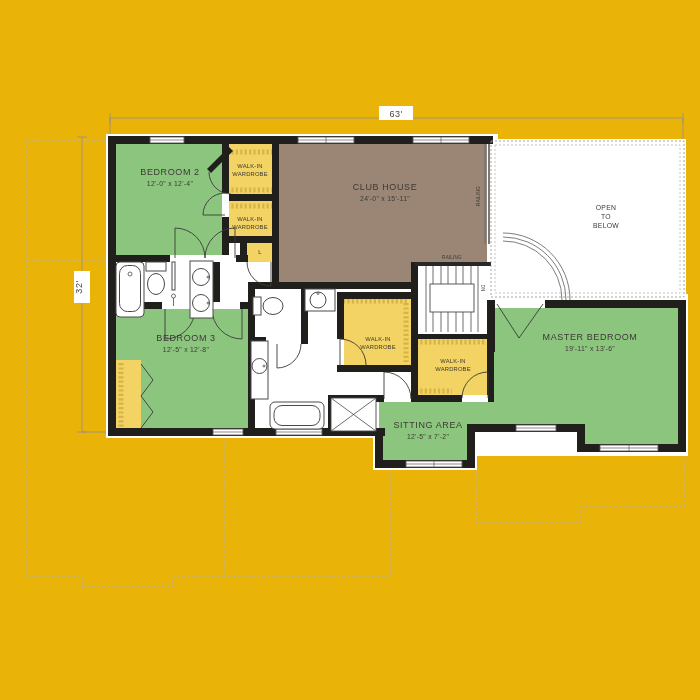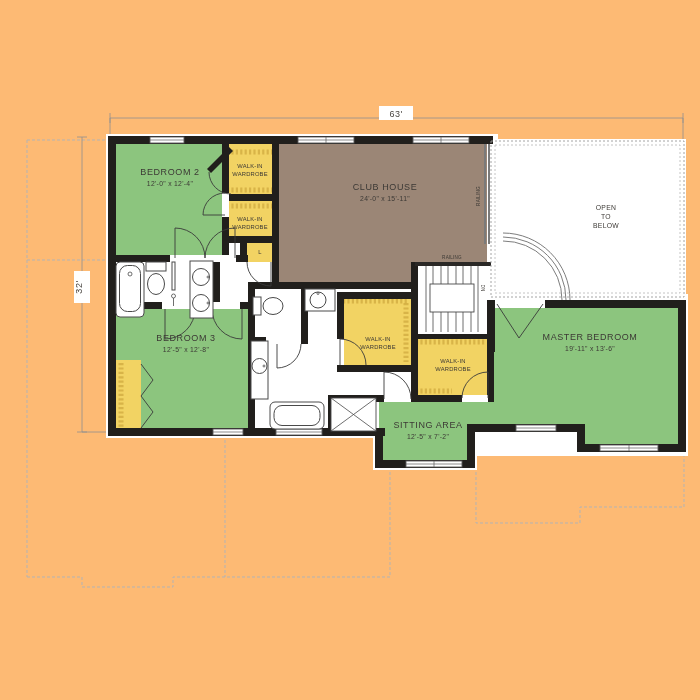--- a/index.html
+++ b/index.html
@@ -1,16 +1,16 @@
 <!DOCTYPE html>
 <html><head>
 <meta charset="utf-8">
 <style>
   html,body{margin:0;padding:0;background:#ffffff;}
-  .stage{width:700px;height:700px;position:relative;background:#fdba74;overflow:hidden;}
+  .stage{width:700px;height:700px;position:relative;background:#eab308;overflow:hidden;}
   svg{display:block;}
   text{font-family:"Liberation Sans","DejaVu Sans",sans-serif;fill:#3c3935;}
   .lbl{font-size:9px;letter-spacing:0.6px;}
   .dims{font-size:6.8px;letter-spacing:0.3px;}
   .sm{font-size:5.8px;letter-spacing:0.2px;}
   .tiny{font-size:4.6px;letter-spacing:0.2px;}
   .dim-label{font-size:9px;letter-spacing:0.5px;fill:#4a4642;}
   .wall{fill:#211f1c;}
   .roofdash{stroke:#b3b3b3;stroke-width:1;fill:none;stroke-dasharray:3,2;}
   .dimline{stroke:#8f8f8f;stroke-width:0.8;fill:none;}

